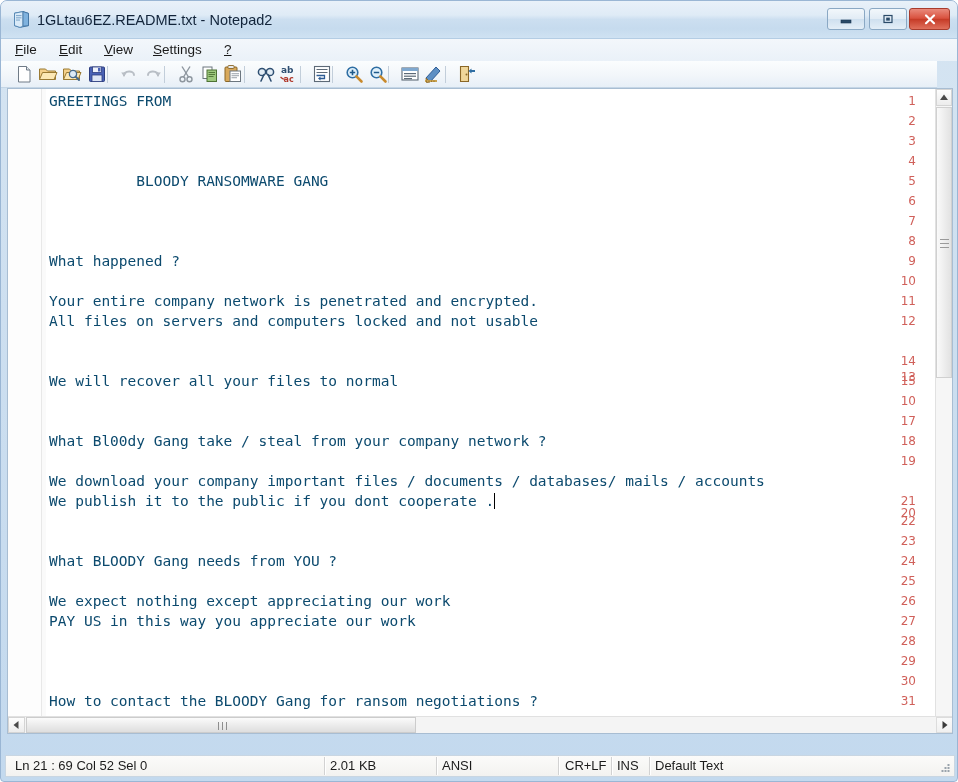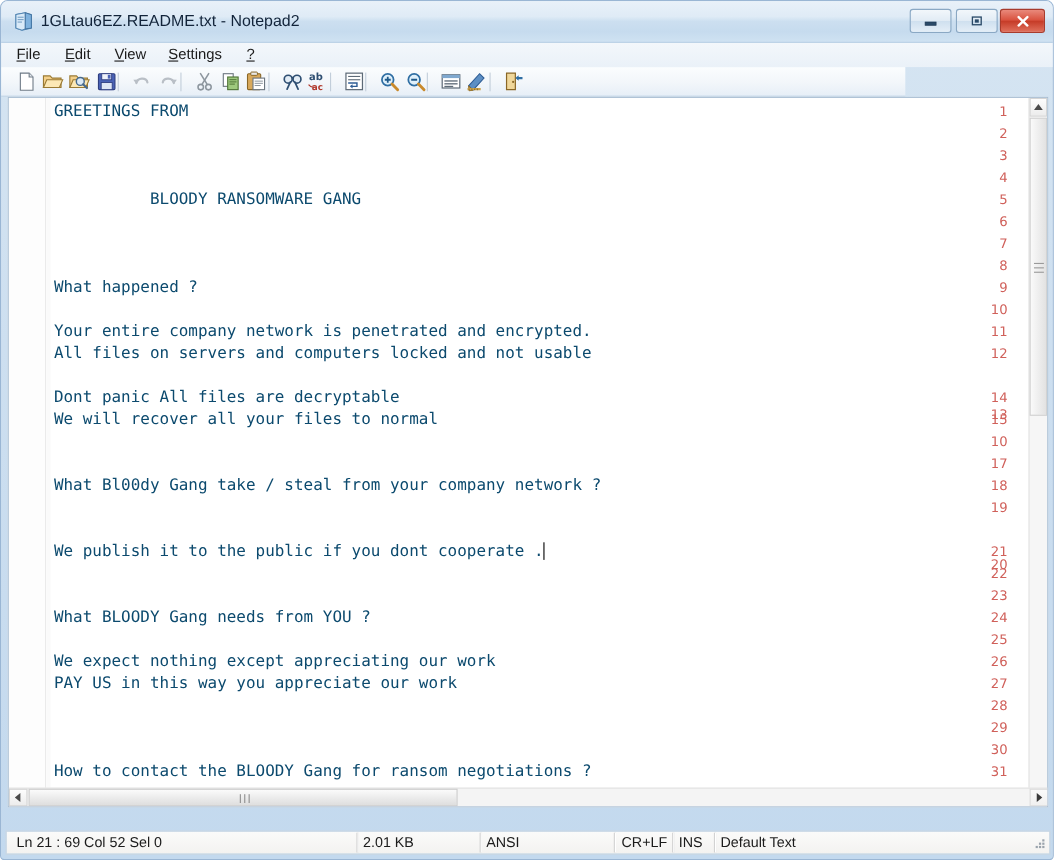--- a/index.html
+++ b/index.html
@@ -86,21 +86,21 @@
     padding: 0 5px;
     cursor: default;
     white-space: nowrap;
   }
   .menu-item u { text-decoration: underline; }
 
   
   #toolbar {
     position: absolute;
     left: 0; top: 60px;
-    width: 822px; height: 27px;
+    width: 936px; height: 27px;
     background: linear-gradient(to bottom, #fbfdfe 0%, #f2f6fa 55%, #e7eff7 100%);
     border-bottom: 1px solid #c5d6e6;
     box-sizing: border-box;
     text-decoration: underline;
   }
   .tb {
     position: absolute; top: 2px;
     width: 22px; height: 22px;
     cursor: default;
   }
@@ -517,26 +517,26 @@
         <div class="tline" style="top: 62px;"></div>
         <div class="tline" style="top: 82px;">          BLOODY RANSOMWARE GANG</div>
         <div class="tline" style="top: 102px;"></div>
         <div class="tline" style="top: 122px;"></div>
         <div class="tline" style="top: 142px;"></div>
         <div class="tline" style="top: 162px;">What happened ?</div>
         <div class="tline" style="top: 182px;"></div>
         <div class="tline" style="top: 202px;">Your entire company network is penetrated and encrypted.</div>
         <div class="tline" style="top: 222px;">All files on servers and computers locked and not usable</div>
         <div class="tline" style="top: 242px;"></div>
-        <div class="tline" style="top: 262px;">Dont panic All files are decryptable</div>
         <div class="tline" style="top: 282px;">We will recover all your files to normal</div>
         <div class="tline" style="top: 302px;"></div>
         <div class="tline" style="top: 322px;"></div>
         <div class="tline" style="top: 342px;">What Bl00dy Gang take / steal from your company network ?</div>
         <div class="tline" style="top: 362px;"></div>
+        <div class="tline" style="top: 382px;">We download your company important files / documents / databases/ mails / accounts</div>
         <div class="tline" style="top: 402px;">We publish it to the public if you dont cooperate .</div>
         <div class="tline" style="top: 422px;"></div>
         <div class="tline" style="top: 442px;"></div>
         <div class="tline" style="top: 462px;">What BLOODY Gang needs from YOU ?</div>
         <div class="tline" style="top: 482px;"></div>
         <div class="tline" style="top: 502px;">We expect nothing except appreciating our work</div>
         <div class="tline" style="top: 522px;">PAY US in this way you appreciate our work</div>
         <div class="tline" style="top: 542px;"></div>
         <div class="tline" style="top: 562px;"></div>
         <div class="tline" style="top: 582px;"></div>

